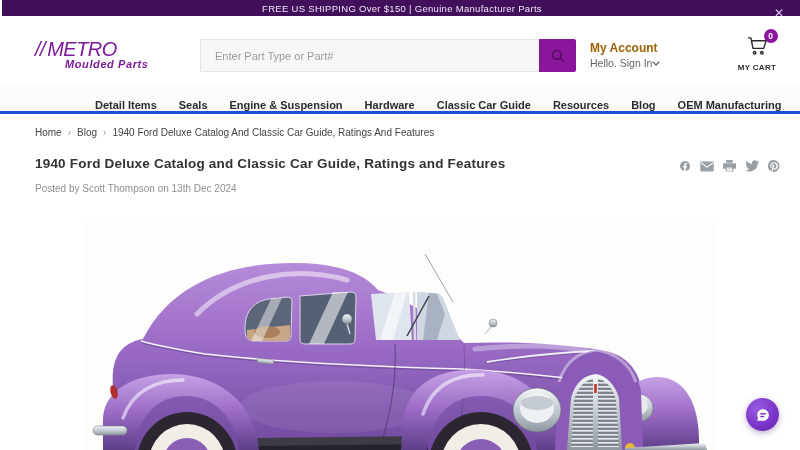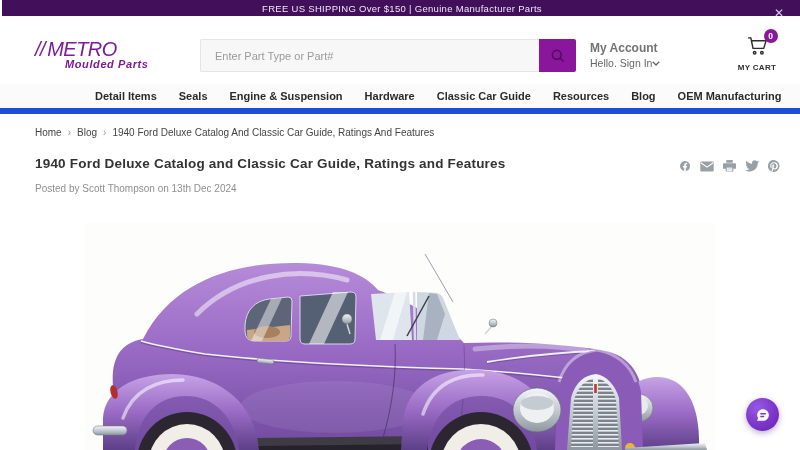--- a/index.html
+++ b/index.html
@@ -23,36 +23,36 @@
 
   .searchbar{position:absolute;left:200px;top:11px;width:376px;height:23px;display:flex;}
   .searchbar input{flex:1;height:33px;background:#f7f7f7;border:1px solid #e5e5e5;border-right:none;
                    border-radius:2px 0 0 2px;padding:0 14px;font-size:11px;color:#333;outline:none;
                    font-family:"Liberation Sans",sans-serif;}
   .searchbar input::placeholder{color:#9a9a9a;}
   .search-btn{width:37px;height:33px;border:none;background:#8a169c;border-radius:0 2px 2px 0;
               display:flex;align-items:center;justify-content:center;cursor:pointer;}
 
   .account{position:absolute;left:590px;top:13px;cursor:pointer;}
-  .account-title{font-size:12px;font-weight:700;color:#737373;}
+  .account-title{font-size:12px;font-weight:700;color:#a16207;}
   .account-sub{font-size:10.5px;color:#666;margin-top:2px;display:flex;align-items:center;}
 
   .hdr-block{position:absolute;top:10px;text-align:center;cursor:pointer;}
   .hdr-block .ico{height:22px;display:flex;align-items:flex-end;justify-content:center;}
   .hdr-label{font-size:8px;font-weight:700;color:#2f2f2f;letter-spacing:.3px;margin-top:3px;}
   .wish{left:664px;width:56px;}
   .cartb{left:728px;width:58px;}
   .cart-wrap{position:relative;display:inline-block;}
   .cart-badge{position:absolute;top:-6px;right:-9px;width:14px;height:14px;border-radius:50%;
               background:#8a169c;color:#fff;font-size:8.5px;font-weight:700;line-height:14px;
               text-align:center;}
 
   
   .nav{position:absolute;left:0;top:84px;width:800px;height:30px;background:#fbfbfb;
-       border-bottom:6px solid #1d4ed8;display:flex;align-items:center;padding-left:95px;gap:22px;}
+       border-bottom:3px solid #1d4ed8;display:flex;align-items:flex-end;padding-left:95px;gap:22px;}
   .nav-item{font-size:11px;font-weight:600;color:#2b2b2b;white-space:nowrap;cursor:pointer;}
 
   
   .crumbs{position:absolute;left:35px;top:127px;font-size:10px;color:#444;display:flex;gap:6px;
           align-items:flex-start;}
   .crumb{cursor:pointer;}
   .crumb-sep{color:#999;}
 
   
   .title{position:absolute;left:35px;top:156px;font-size:13.5px;font-weight:700;color:#333;

